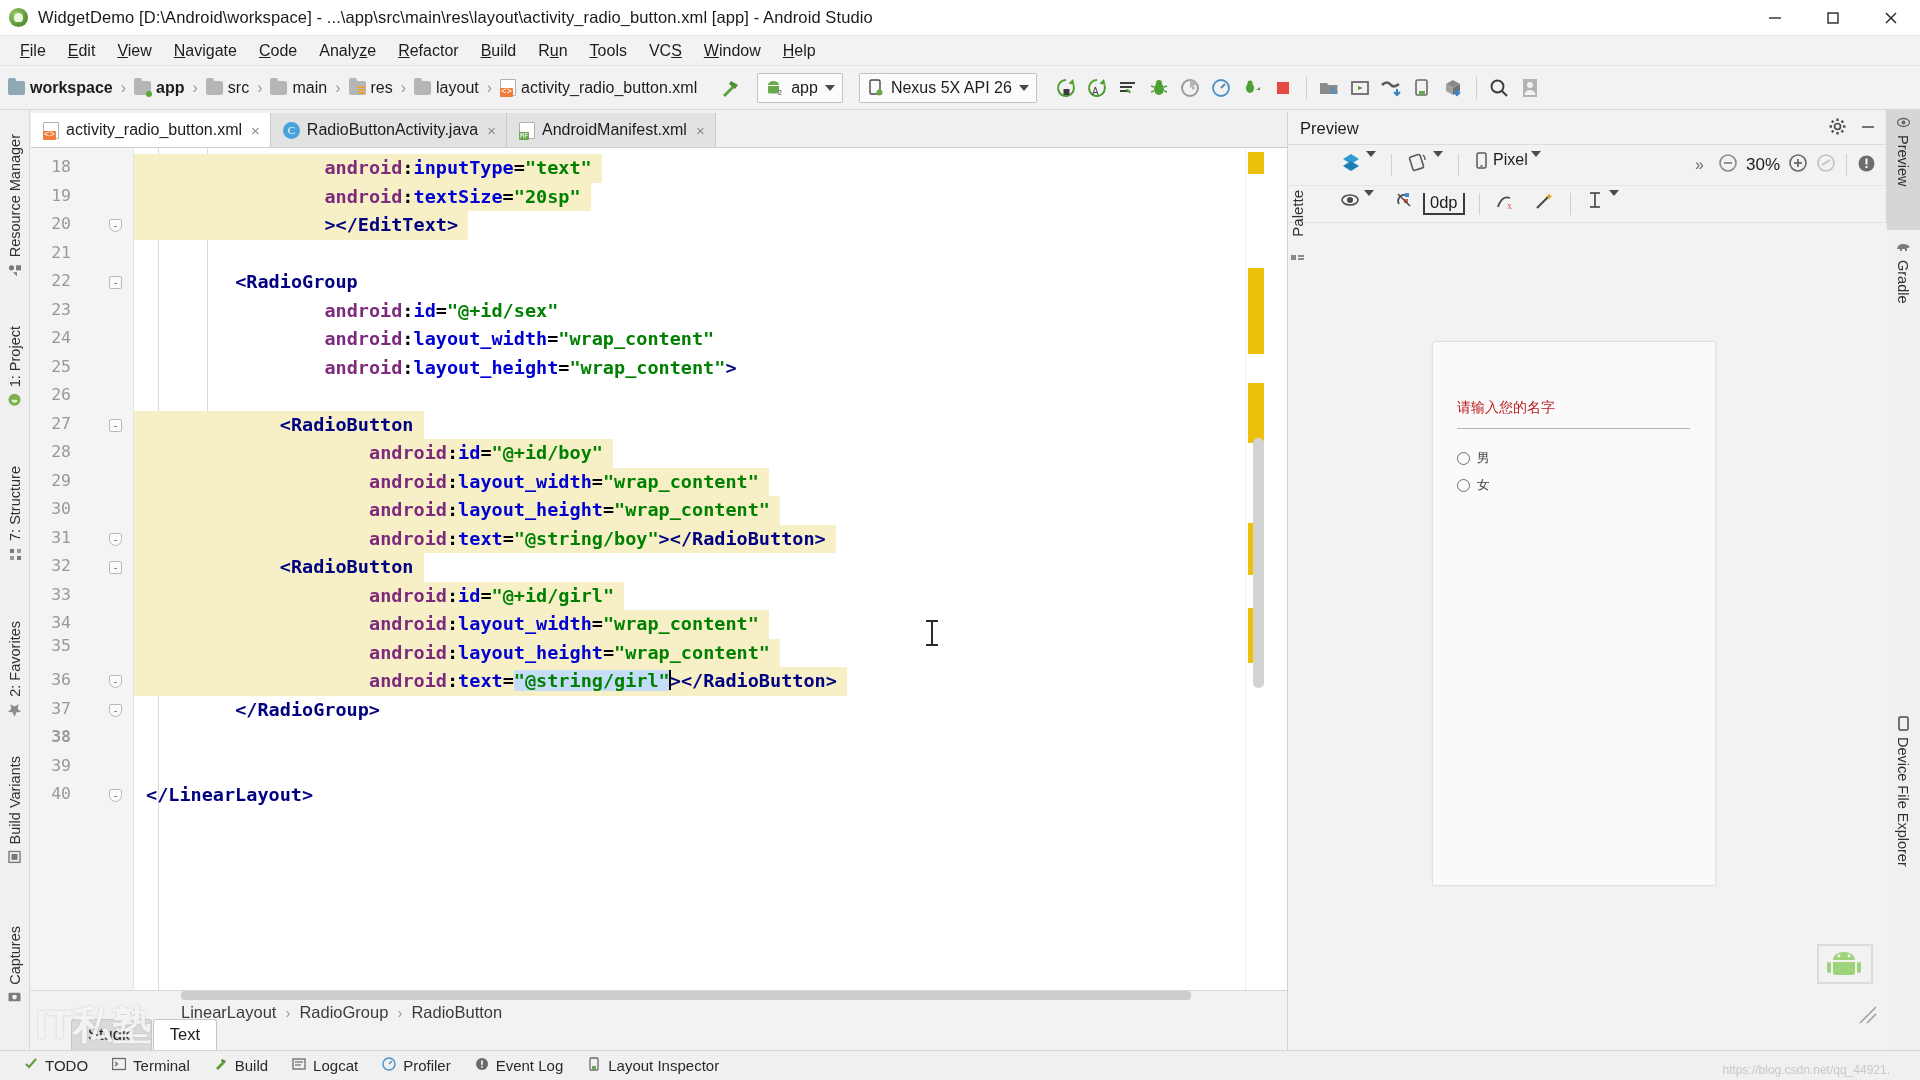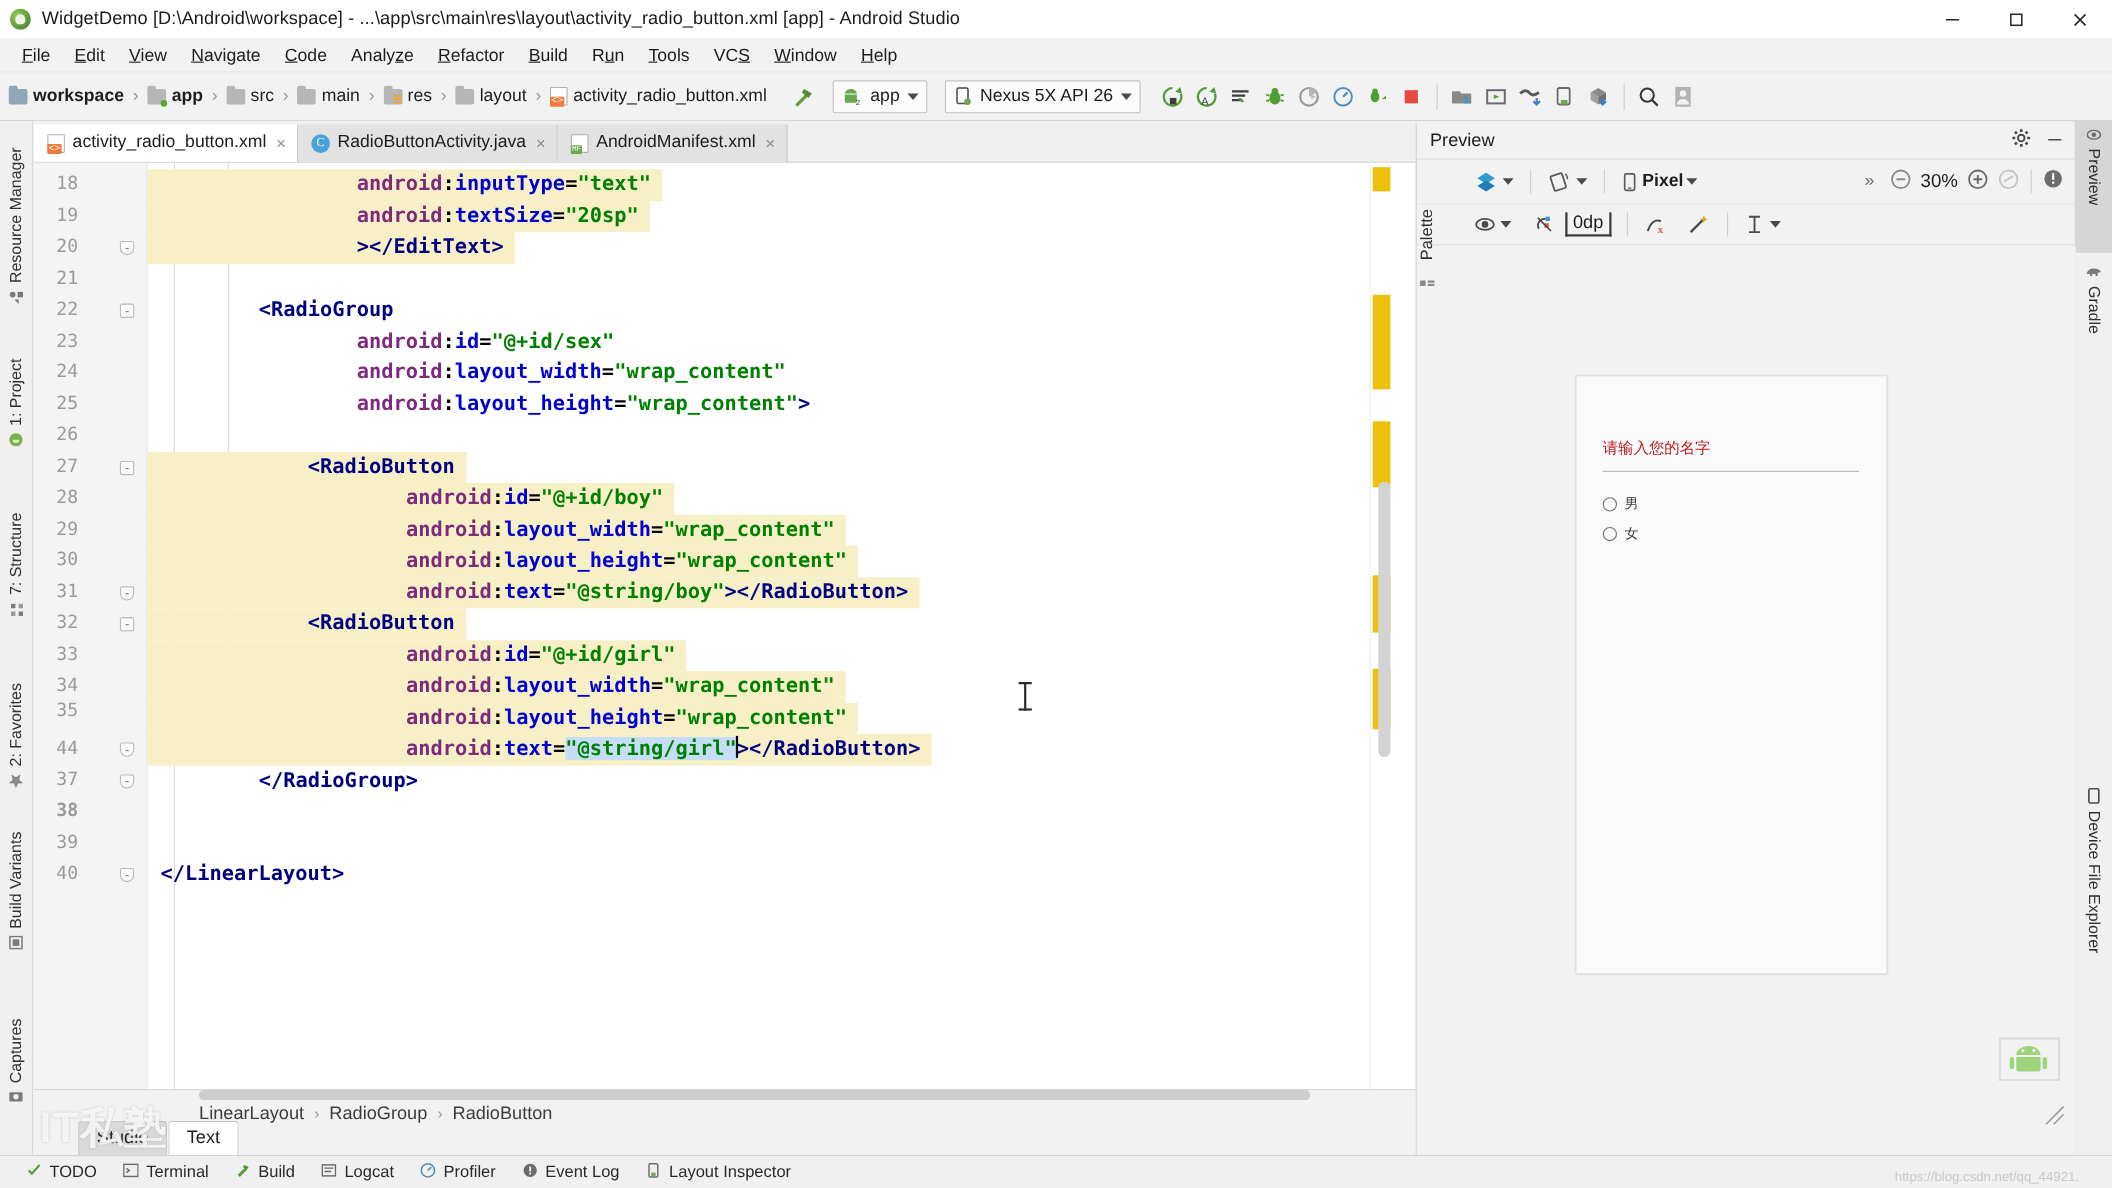--- a/index.html
+++ b/index.html
@@ -255,21 +255,21 @@
   .pv-hactions > * { margin-left: 14px; }
   .pv-toolbar {
     height: 41px; display: flex; align-items: center; padding-left: 47px;
     border-bottom: 1px solid #e6e6e6;
   }
   .pv-toolbar2 {
     height: 37px; display: flex; align-items: center; padding-left: 47px;
     border-bottom: 1px solid #e0e0e0;
   }
   .pvsep { width: 1px; height: 22px; background: #cfcfcf; margin: 0 10px; }
-  .pvbtn { display: flex; align-items: center; padding: 0 5px; height: 28px; font-weight: bold; }
+  .pvbtn { display: flex; padding: 0 5px; height: 28px; }
   .pvlabel { font-size: 16px; color: #1c1c1c; margin-left: 4px; }
   .zoomtxt { font-size: 17px; color: #1c1c1c; margin: 0 8px; }
   .dpbox {
     font-size: 16.5px; color: #1c1c1c; border-bottom: 2px solid #3a3a3a;
     border-left: 2px solid #3a3a3a; border-right: 2px solid #3a3a3a;
     padding: 0 5px 1px; margin: 0 4px;
   }
   .palette-vtab {
     position: absolute; top: 190px; left: 1289px; width: 24px;
     writing-mode: vertical-rl; text-orientation: mixed; transform: rotate(180deg);
@@ -660,21 +660,21 @@
         <div class="lnum" style="top: 294px;">28</div>
         <div class="lnum" style="top: 322.5px;">29</div>
         <div class="lnum" style="top: 351px;">30</div>
         <div class="lnum" style="top: 379.5px;">31</div>
         <div class="foldmark tail" style="top: 384.5px;">-</div>
         <div class="lnum" style="top: 408px;">32</div>
         <div class="foldmark" style="top: 413px;">-</div>
         <div class="lnum" style="top: 436.5px;">33</div>
         <div class="lnum" style="top: 465px;">34</div>
         <div class="lnum" style="top: 488px;">35</div>
-        <div class="lnum" style="top: 522px;">44</div>
+        <div class="lnum" style="top: 522px;">36</div>
         <div class="foldmark tail" style="top: 527px;">-</div>
         <div class="lnum" style="top: 550.5px;">37</div>
         <div class="foldmark tail" style="top: 555.5px;">-</div>
         <div class="lnum" style="top: 579px; font-weight: bold;">38</div>
         <div class="lnum" style="top: 607.5px;">39</div>
         <div class="lnum" style="top: 636px;">40</div>
         <div class="foldmark tail" style="top: 641px;">-</div>
       </div>
     <div class="codearea" id="codearea">
       <div class="indent-guide" style="left:24px; top:0; height:842px;"></div>

